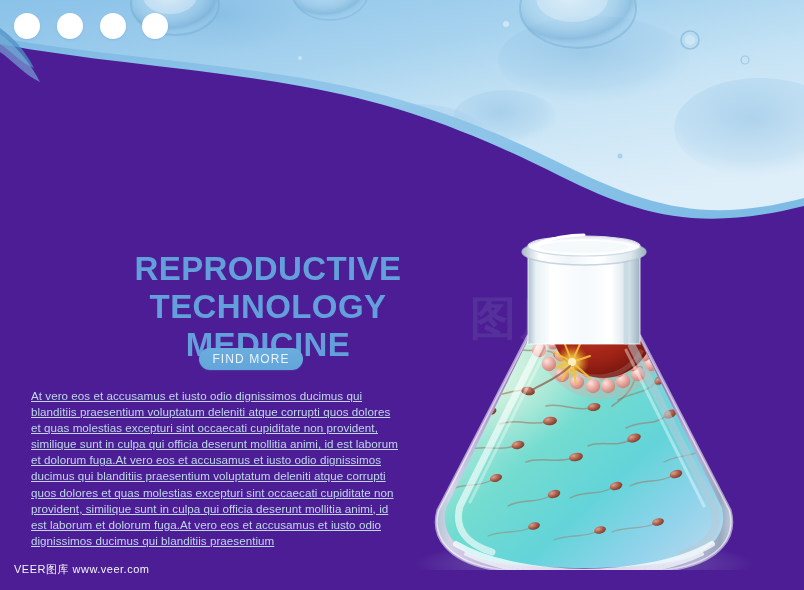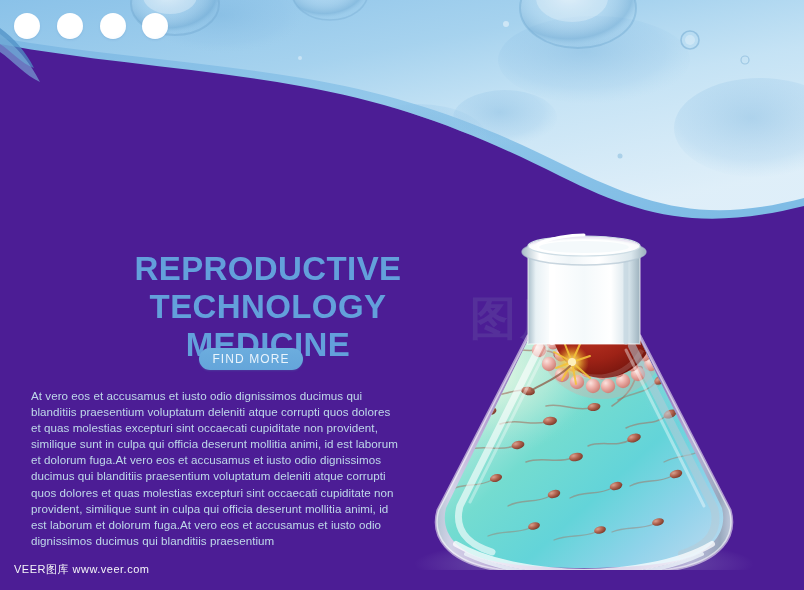--- a/index.html
+++ b/index.html
@@ -53,20 +53,21 @@
     cursor:pointer;
     box-shadow:0 1px 2px rgba(80,130,180,.25);
   }
 
   .body-copy {
     position:absolute;
     left:31px; top:388px; width:368px;
     font-size:11.6px; line-height:16.1px;
     color:#bed8e9;
     letter-spacing:.05px;
+    text-decoration:underline;
   }
 
   
   .wm-bottom {
     position:absolute; left:14px; top:562px;
     font-size:11px; letter-spacing:.5px;
     color:#f4f6f8;
     white-space:nowrap;
   }
   .wm-center {

